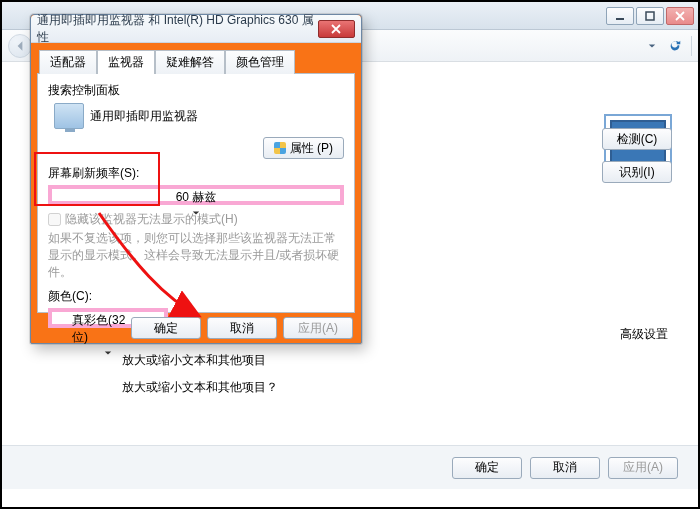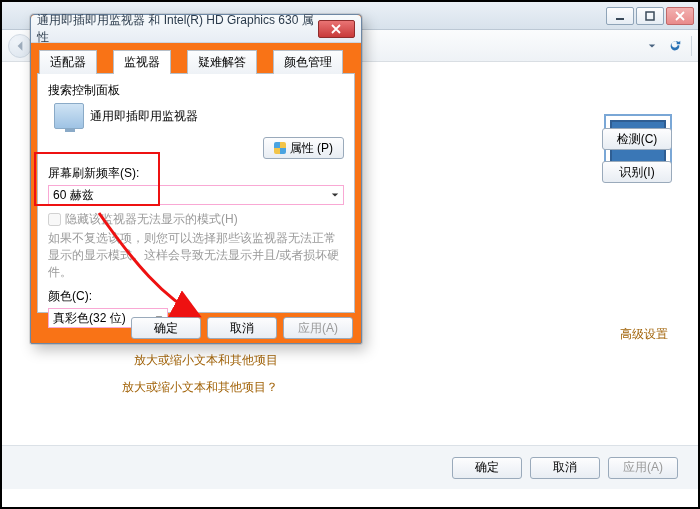--- a/index.html
+++ b/index.html
@@ -27,48 +27,48 @@
   .parent-body { position:absolute; left:0; right:0; top:60px; bottom:0; background:#fff; }
 
   
   .monitors-area { position:absolute; right:26px; top:0px; display:flex; flex-direction:column; align-items:center; }
   .monitor-preview { margin-top:52px; width:68px; height:58px; border:2px solid #7aa7d6; display:flex; align-items:center; justify-content:center; }
   .monitor-preview .screen { width:56px; height:46px; background:#3a77b6; border:2px solid #2f5e93; display:flex; align-items:center; justify-content:center; color:#fff; font-size:18px; position:relative;}
   .rightbtns { position:absolute; right:26px; top:66px; display:flex; flex-direction:column; gap:11px; }
   .btn { min-width:70px; height:22px; border:1px solid #9aaabb; background:linear-gradient(#fdfdfe,#e8edf3); border-radius:3px; display:inline-flex; align-items:center; justify-content:center; padding:0 10px; }
   .btn.disabled { color:#9a9a9a; }
 
-  .link { color:#a16207; text-decoration:none; cursor:pointer;text-align:right;}
+  .link { color:#000000; text-decoration:none; cursor:pointer;}
   .advanced-link { position:absolute; right:30px; top:264px; }
   .bottom-links { position:absolute; left:120px; top:290px; display:flex; flex-direction:column; gap:10px;}
 
   .parent-footer { position:absolute; left:0; right:0; bottom:18px; height:44px; border-top:1px solid #dbe1e7; background:#f2f5f8; display:flex; align-items:center; justify-content:flex-end; gap:8px; padding-right:20px;}
 
   
   .dialog { position:absolute; left:16px; top:12px; width:332px; height:330px; background:#f97316; border:1px solid #6d87a4; box-shadow: 0 0 0 1px rgba(0,0,0,.1), 4px 6px 14px rgba(0,0,0,.25); border-radius:4px 4px 2px 2px;margin-left:12px; }
   .dlg-titlebar { height:28px; background:linear-gradient(#f7fafc,#e7edf4); border-bottom:1px solid #cbd5df; border-radius:4px 4px 0 0; display:flex; align-items:center; padding:0 6px; }
   .dlg-title { color:#2b3b4c; }
   .dlg-close { margin-left:auto; width:38px; height:18px; background:linear-gradient(#e97474,#c83a3a); border:1px solid #8f2c2c; border-radius:2px; display:flex; align-items:center; justify-content:center; color:#fff;}
   .dlg-close svg{width:10px;height:10px;fill:#fff;}
   .dlg-body { position:absolute; left:6px; right:6px; top:34px; bottom:34px; }
 
   
-  .tabstrip { display:flex; gap:16px; margin-left:2px; }
+  .tabstrip { display:flex; gap:0; margin-left:2px; }
   .tab { padding:3px 10px; border:1px solid #b6bfc8; border-bottom:none; background:linear-gradient(#fcfdfe,#eef2f6); position:relative; top:1px; }
   .tab.active { background:#fff; z-index:2; }
   .tabpanel { border:1px solid #b6bfc8; background:#fff; padding:8px 10px 6px 10px; height: calc(100% - 20px); }
 
   .grpTitle { margin-bottom:4px; }
   .monitorRow { display:flex; align-items:center; gap:6px; margin:4px 0 8px 6px;}
   .monitorIcon { width:30px; height:26px; background:linear-gradient(#cfe3f4,#9fc3e4); border:1px solid #8aaac7; border-radius:2px; position:relative;}
   .monitorIcon::after{content:""; position:absolute; left:10px; bottom:-4px; width:10px; height:3px; background:#8aaac7;}
   .propBtnRow { display:flex; justify-content:flex-end; margin-bottom:6px;}
   .btn .shield { width:12px;height:12px; margin-right:4px; display:inline-block; background: conic-gradient(#f2c449 0 25%, #4aa3e0 25% 50%, #f2c449 50% 75%, #4aa3e0 75% 100%); border-radius:2px;}
 
-  .select { width:100%; height:20px; border:1px solid #f9a8d4; background:#fff; display:flex; align-items:center; padding:0 4px; justify-content:space-between;}
+  .select { width:100%; height:20px; border:4px solid #f9a8d4; background:#fff; display:flex; align-items:center; padding:0 20px; justify-content:space-between;flex-direction:column;}
   .select .caret svg{width:8px;height:8px;fill:#333;}
   .select.small { width:120px;}
   .checkbox-row{ display:flex; align-items:flex-start; gap:4px; margin-top:6px; color:#9a9a9a;}
   .checkbox-row input{ margin-top:2px;}
   .graytext{ color:#9a9a9a; line-height:1.4; margin-top:2px;}
   .section-gap{height:8px;}
 
   .redbox { position:absolute; border:2px solid #e11; pointer-events:none; }
   .redbox.box1 { left:32px; top:150px; width:126px; height:54px;}
 

